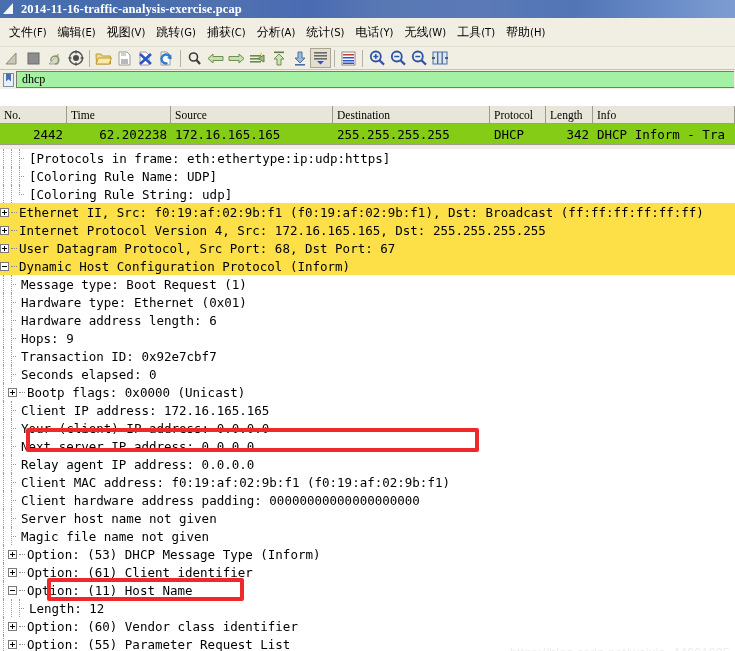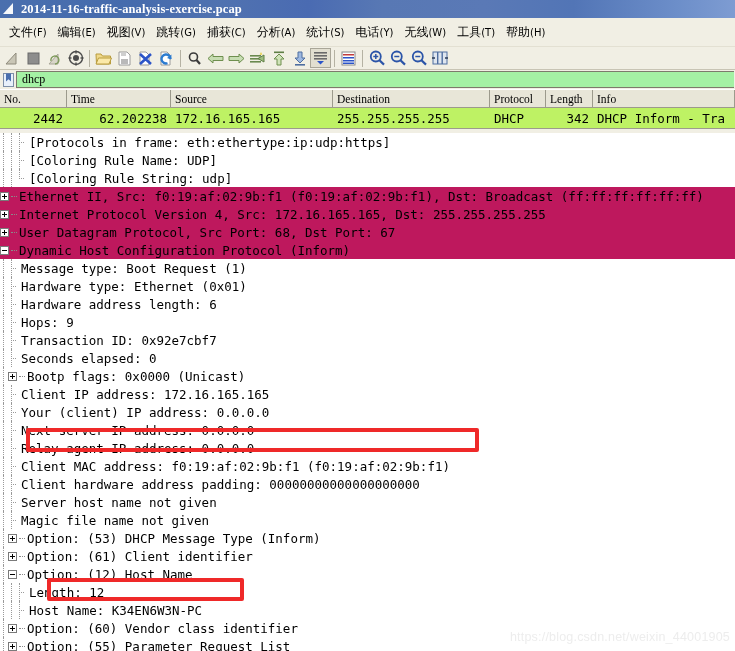--- a/index.html
+++ b/index.html
@@ -94,37 +94,38 @@
     font-size:12px;
     color:#000;
   }
 
   
   .colheaders {
     height:19px;
     display:flex;
     background:#f1efe4;
     border-top:1px solid #ffffff;
+    margin-top:16px;
   }
   .colh {
     background:#e8e6d8;
     border-right:1px solid #9c9a8c;
     border-bottom:1px solid #9c9a8c;
     font-family:"Liberation Serif", serif;
     font-size:11.5px;
     color:#000;
     padding-left:4px;
     display:flex; align-items:center;
     overflow:hidden; white-space:nowrap;
     flex:0 0 auto;
   }
   .packet-row {
     height:20px;
     display:flex; align-items:center;
-    background:#bef264;
+    background:#84cc16;
     font-family:"DejaVu Sans Mono","Liberation Mono",monospace;
     font-size:12.5px;
     color:#000;
     white-space:nowrap;
     overflow:hidden;
   }
   .pc { flex:0 0 auto; overflow:hidden; white-space:nowrap; }
   .pc.r { text-align:right; padding-right:4px; }
   .pc.l { padding-left:4px; }
 
@@ -139,21 +140,21 @@
     font-family:"DejaVu Sans Mono","Liberation Mono",monospace;
     font-size:12.5px;
     color:#000000;
   }
   .trow {
     height:18px;
     display:flex; align-items:center;
     white-space:nowrap;
     position:relative;
   }
-  .trow.hl { background:#be185d;text-align:center; }
+  .trow.hl { background:#fde047;text-align:center; }
   .tw { display:inline-block; flex:0 0 auto; height:18px; position:relative; }
   .guide { width:8px; }
   .guide.v::after {
     content:""; position:absolute; left:3px; top:0; bottom:0;
     border-left:1px dotted #9a9a9a;
   }
   .guide.tee::after {
     content:""; position:absolute; left:3px; top:0; bottom:0;
     border-left:1px dotted #9a9a9a;
   }
@@ -534,33 +535,27 @@
     <div class="trow">
       <span class="tw guide v"></span>
       <span class="expander plus"></span>
       <span class="tdash"></span>
       <span class="tlabel">Option: (61) Client identifier</span>
     </div>
     <div class="trow">
       <span class="tw guide v"></span>
       <span class="expander"></span>
       <span class="tdash"></span>
-      <span class="tlabel">Option: (12) Host Name</span>
+      <span class="tlabel">Option: (11) Host Name</span>
     </div>
     <div class="trow">
       <span class="tw guide v"></span>
       <span class="tw guide v"></span>
       <span class="tw guide tee" style="width: 13px;"></span>
       <span class="tlabel">Length: 12</span>
-    </div>
-    <div class="trow">
-      <span class="tw guide v"></span>
-      <span class="tw guide v"></span>
-      <span class="tw guide tee" style="width: 13px;"></span>
-      <span class="tlabel">Host Name: K34EN6W3N-PC</span>
     </div>
     <div class="trow">
       <span class="tw guide v"></span>
       <span class="expander plus"></span>
       <span class="tdash"></span>
       <span class="tlabel">Option: (60) Vendor class identifier</span>
     </div>
     <div class="trow">
       <span class="tw guide v"></span>
       <span class="expander plus"></span>

